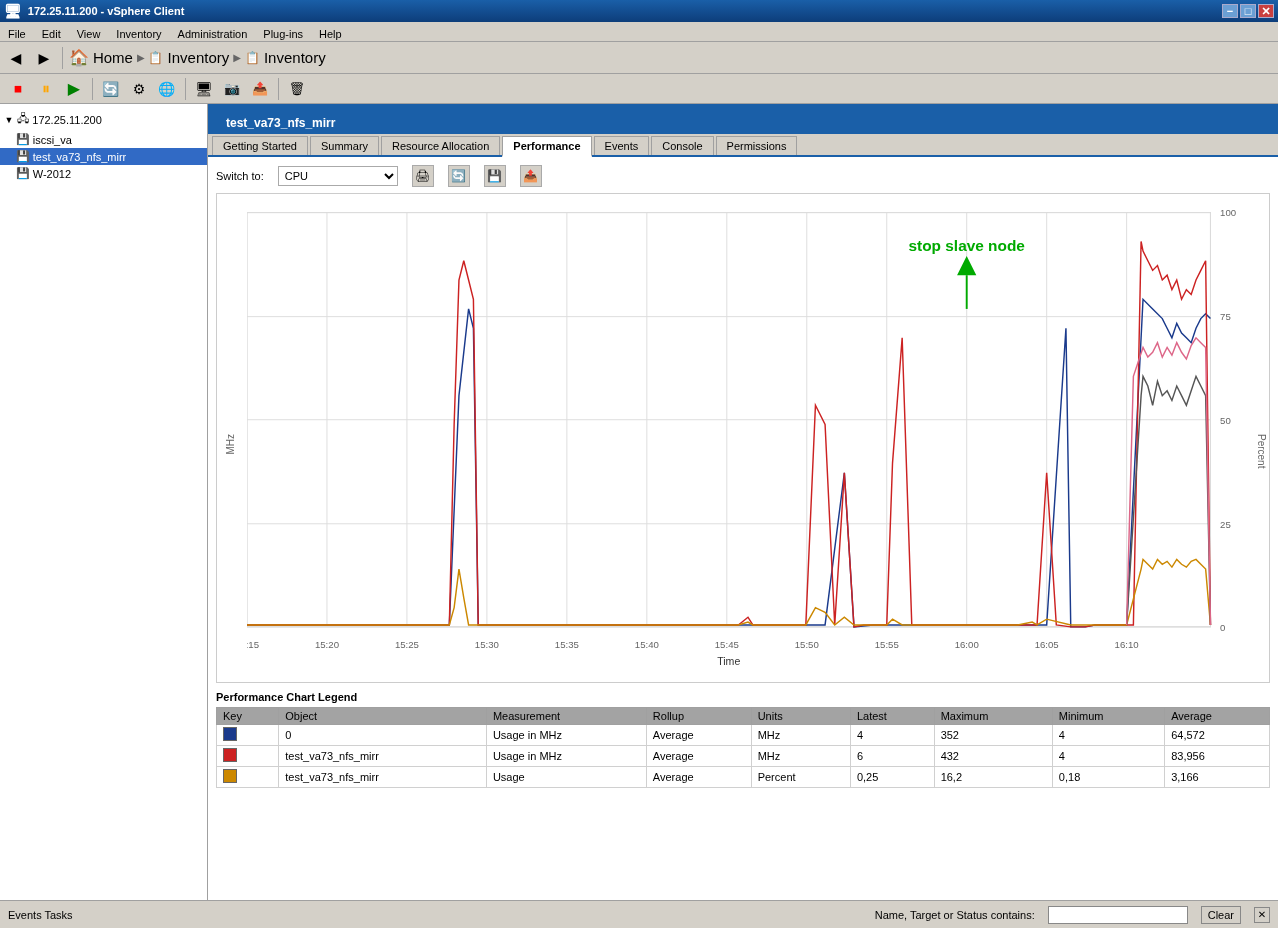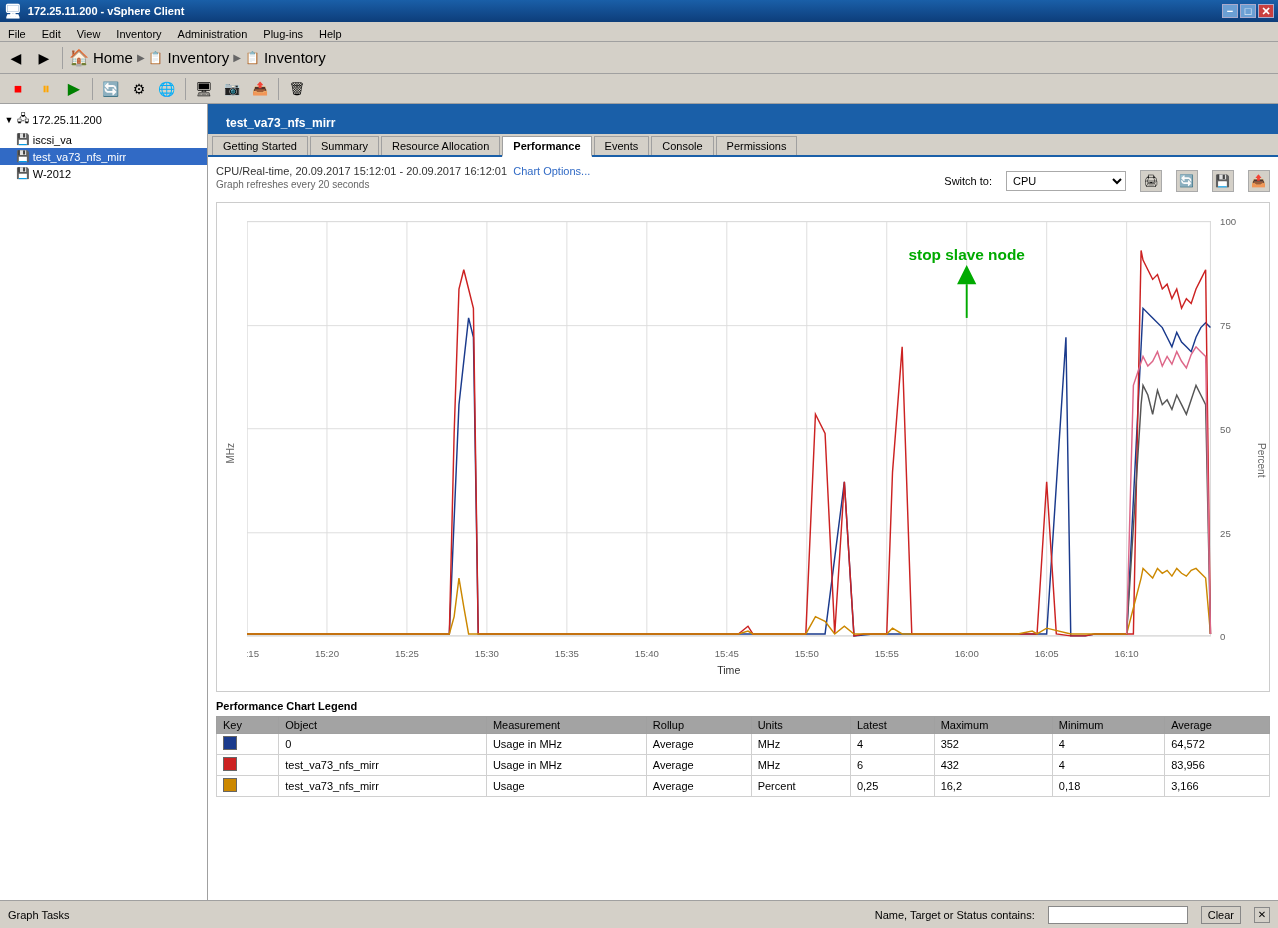--- a/index.html
+++ b/index.html
@@ -312,27 +312,20 @@
       <div class="tab">Resource Allocation</div>
       <div class="tab active">Performance</div>
       <div class="tab">Events</div>
       <div class="tab">Console</div>
       <div class="tab">Permissions</div>
     </div>
 
     <div id="perf-content">
 
       <div class="chart-toolbar">
-        <div>
-          <div class="chart-title-line">
-            <span>CPU/Real-time, 20.09.2017 15:12:01 - 20.09.2017 16:12:01</span>
-            &nbsp;<a href="#">Chart Options...</a>
-          </div>
-          <div class="chart-subtitle">Graph refreshes every 20 seconds</div>
-        </div>
         <div class="switch-to">
           <span>Switch to:</span>
           <select class="switch-select">
             <option>CPU</option>
             <option>Memory</option>
             <option>Disk</option>
             <option>Network</option>
           </select>
           <div class="chart-icon-btn" title="Print">🖨</div>
           <div class="chart-icon-btn" title="Refresh">🔄</div>
@@ -476,20 +469,20 @@
   </tr>
             </tbody>
         </table>
       </div>
 
     </div>
   </div>
 </div>
 
 <div id="status-bar">
-  <span>Graph Tasks</span>
+  <span>Events Tasks</span>
   <div class="status-right">
     <span>Name, Target or Status contains:</span>
     <input class="status-search" type="text" style="">
     <button class="status-clear-btn">Clear</button>
     <div class="status-close-btn">✕</div>
   </div>
 </div>
 
 </body></html>

